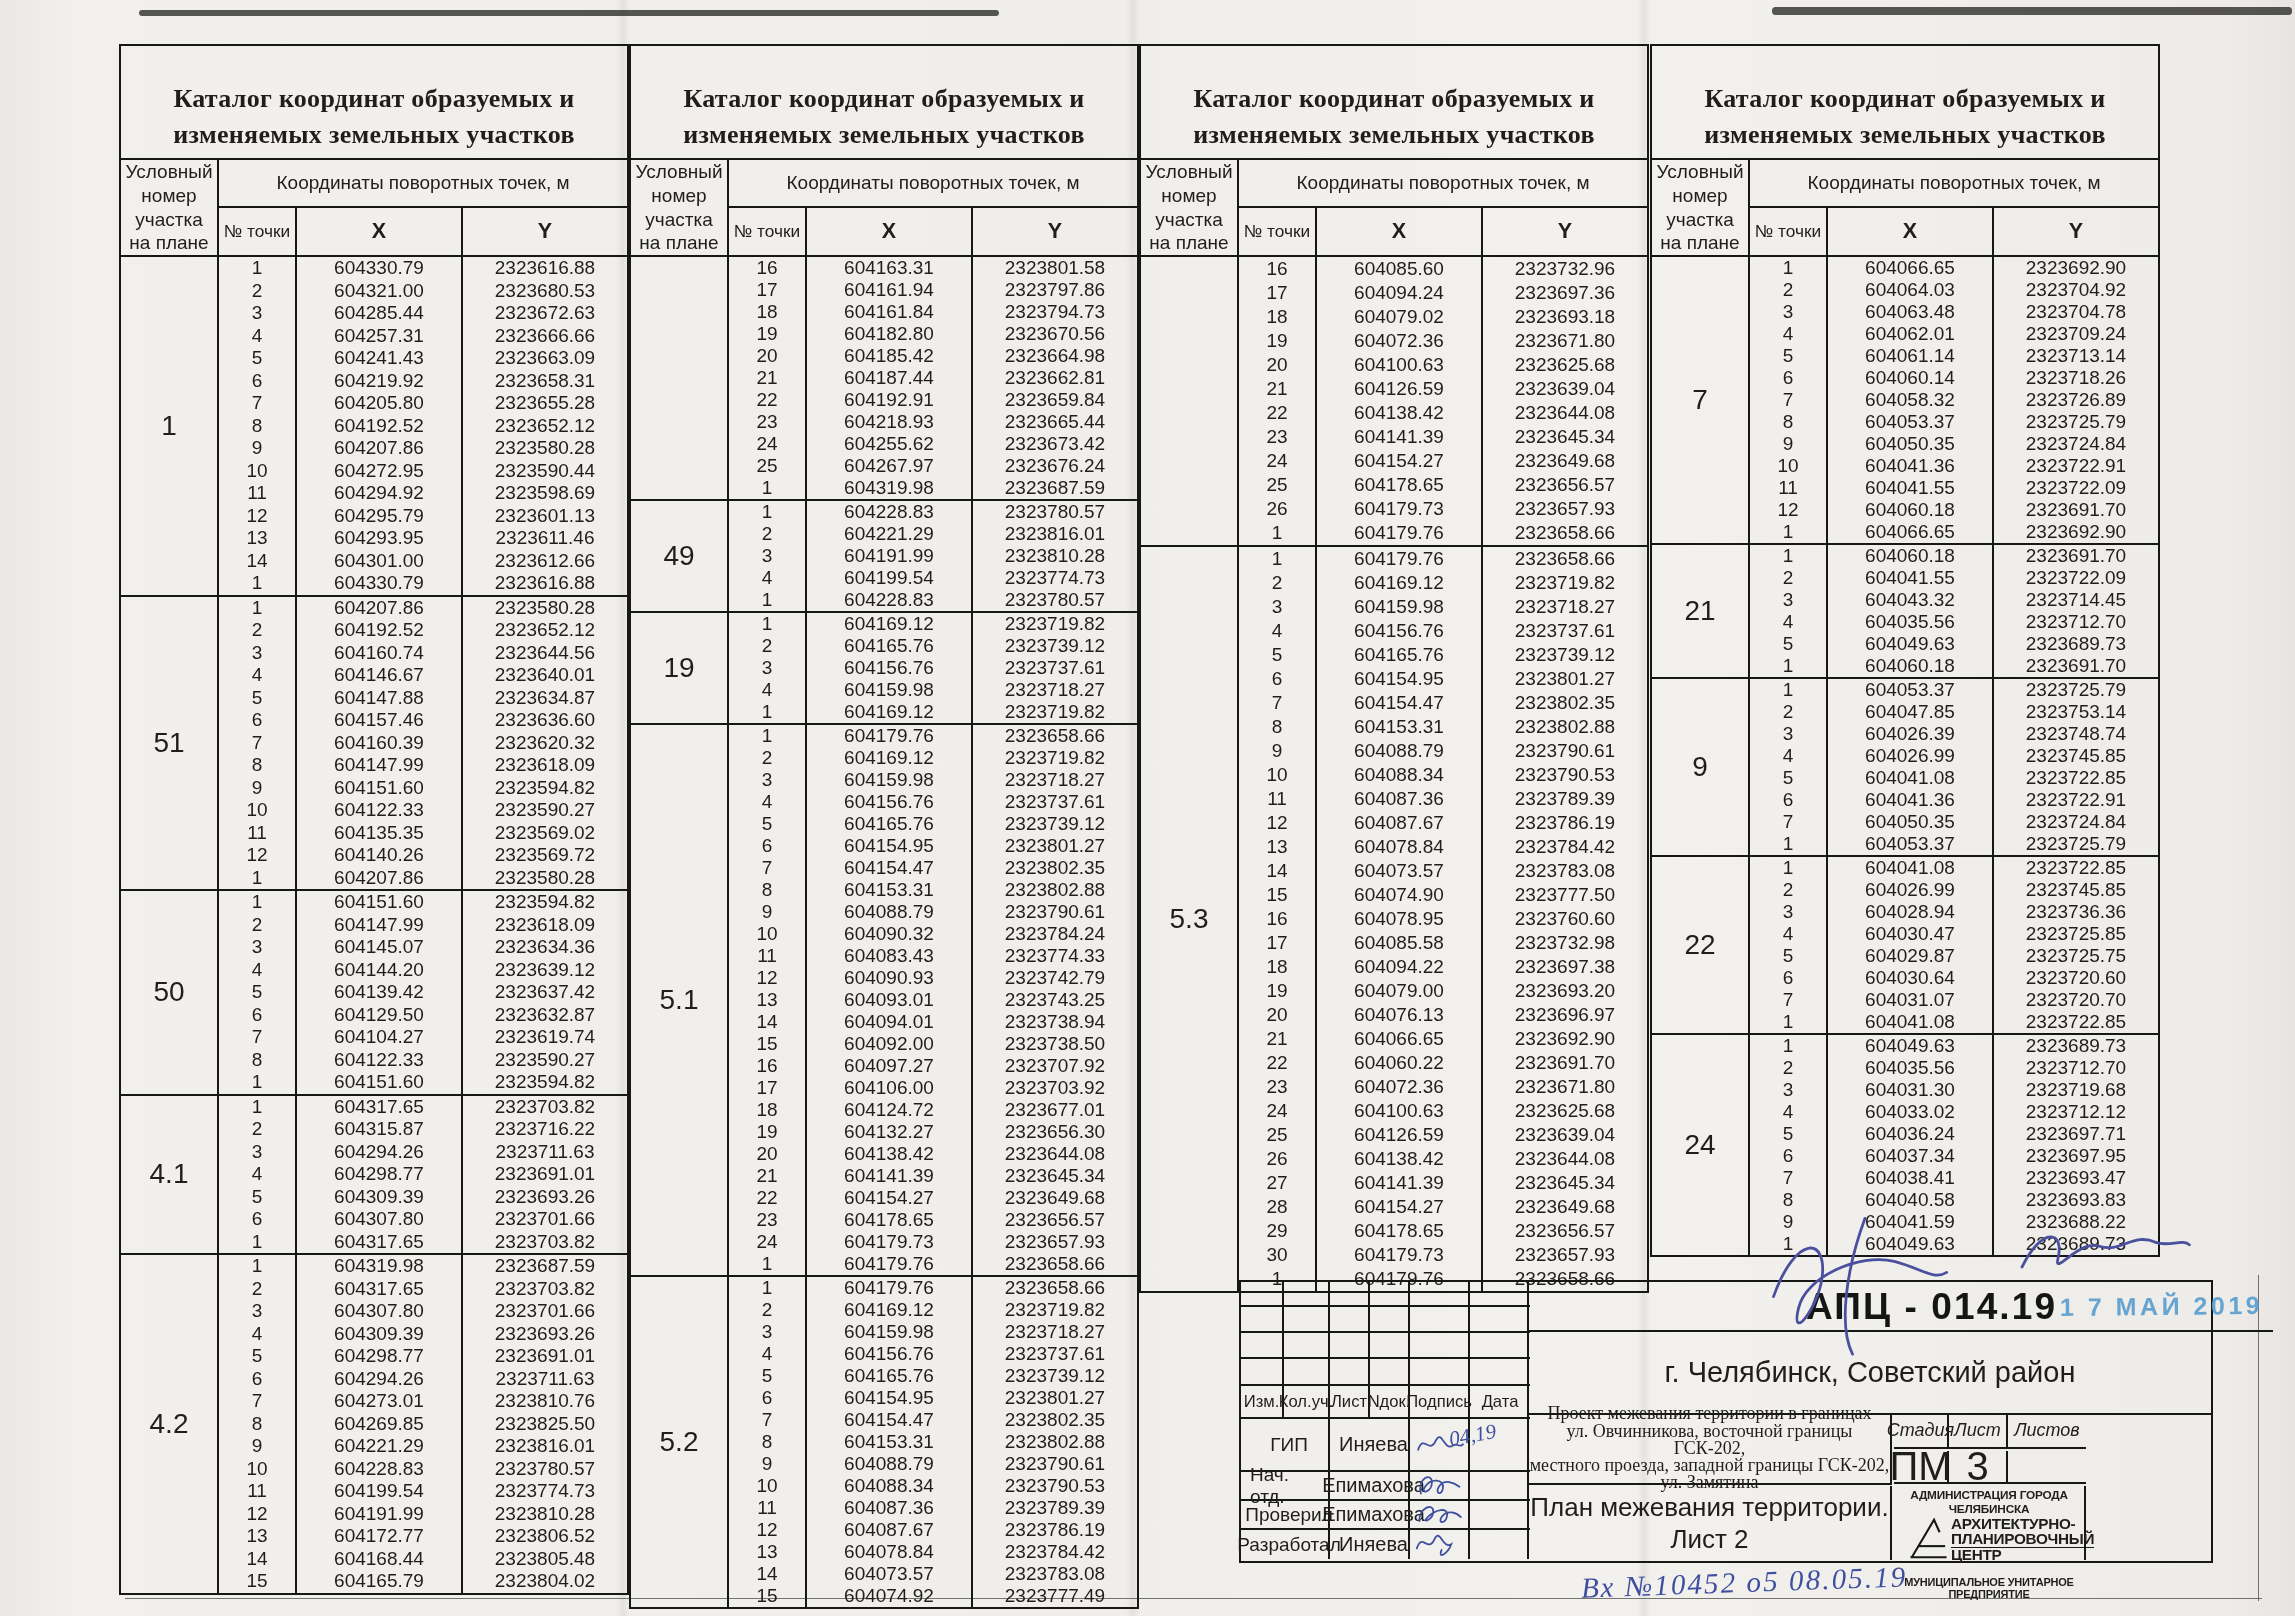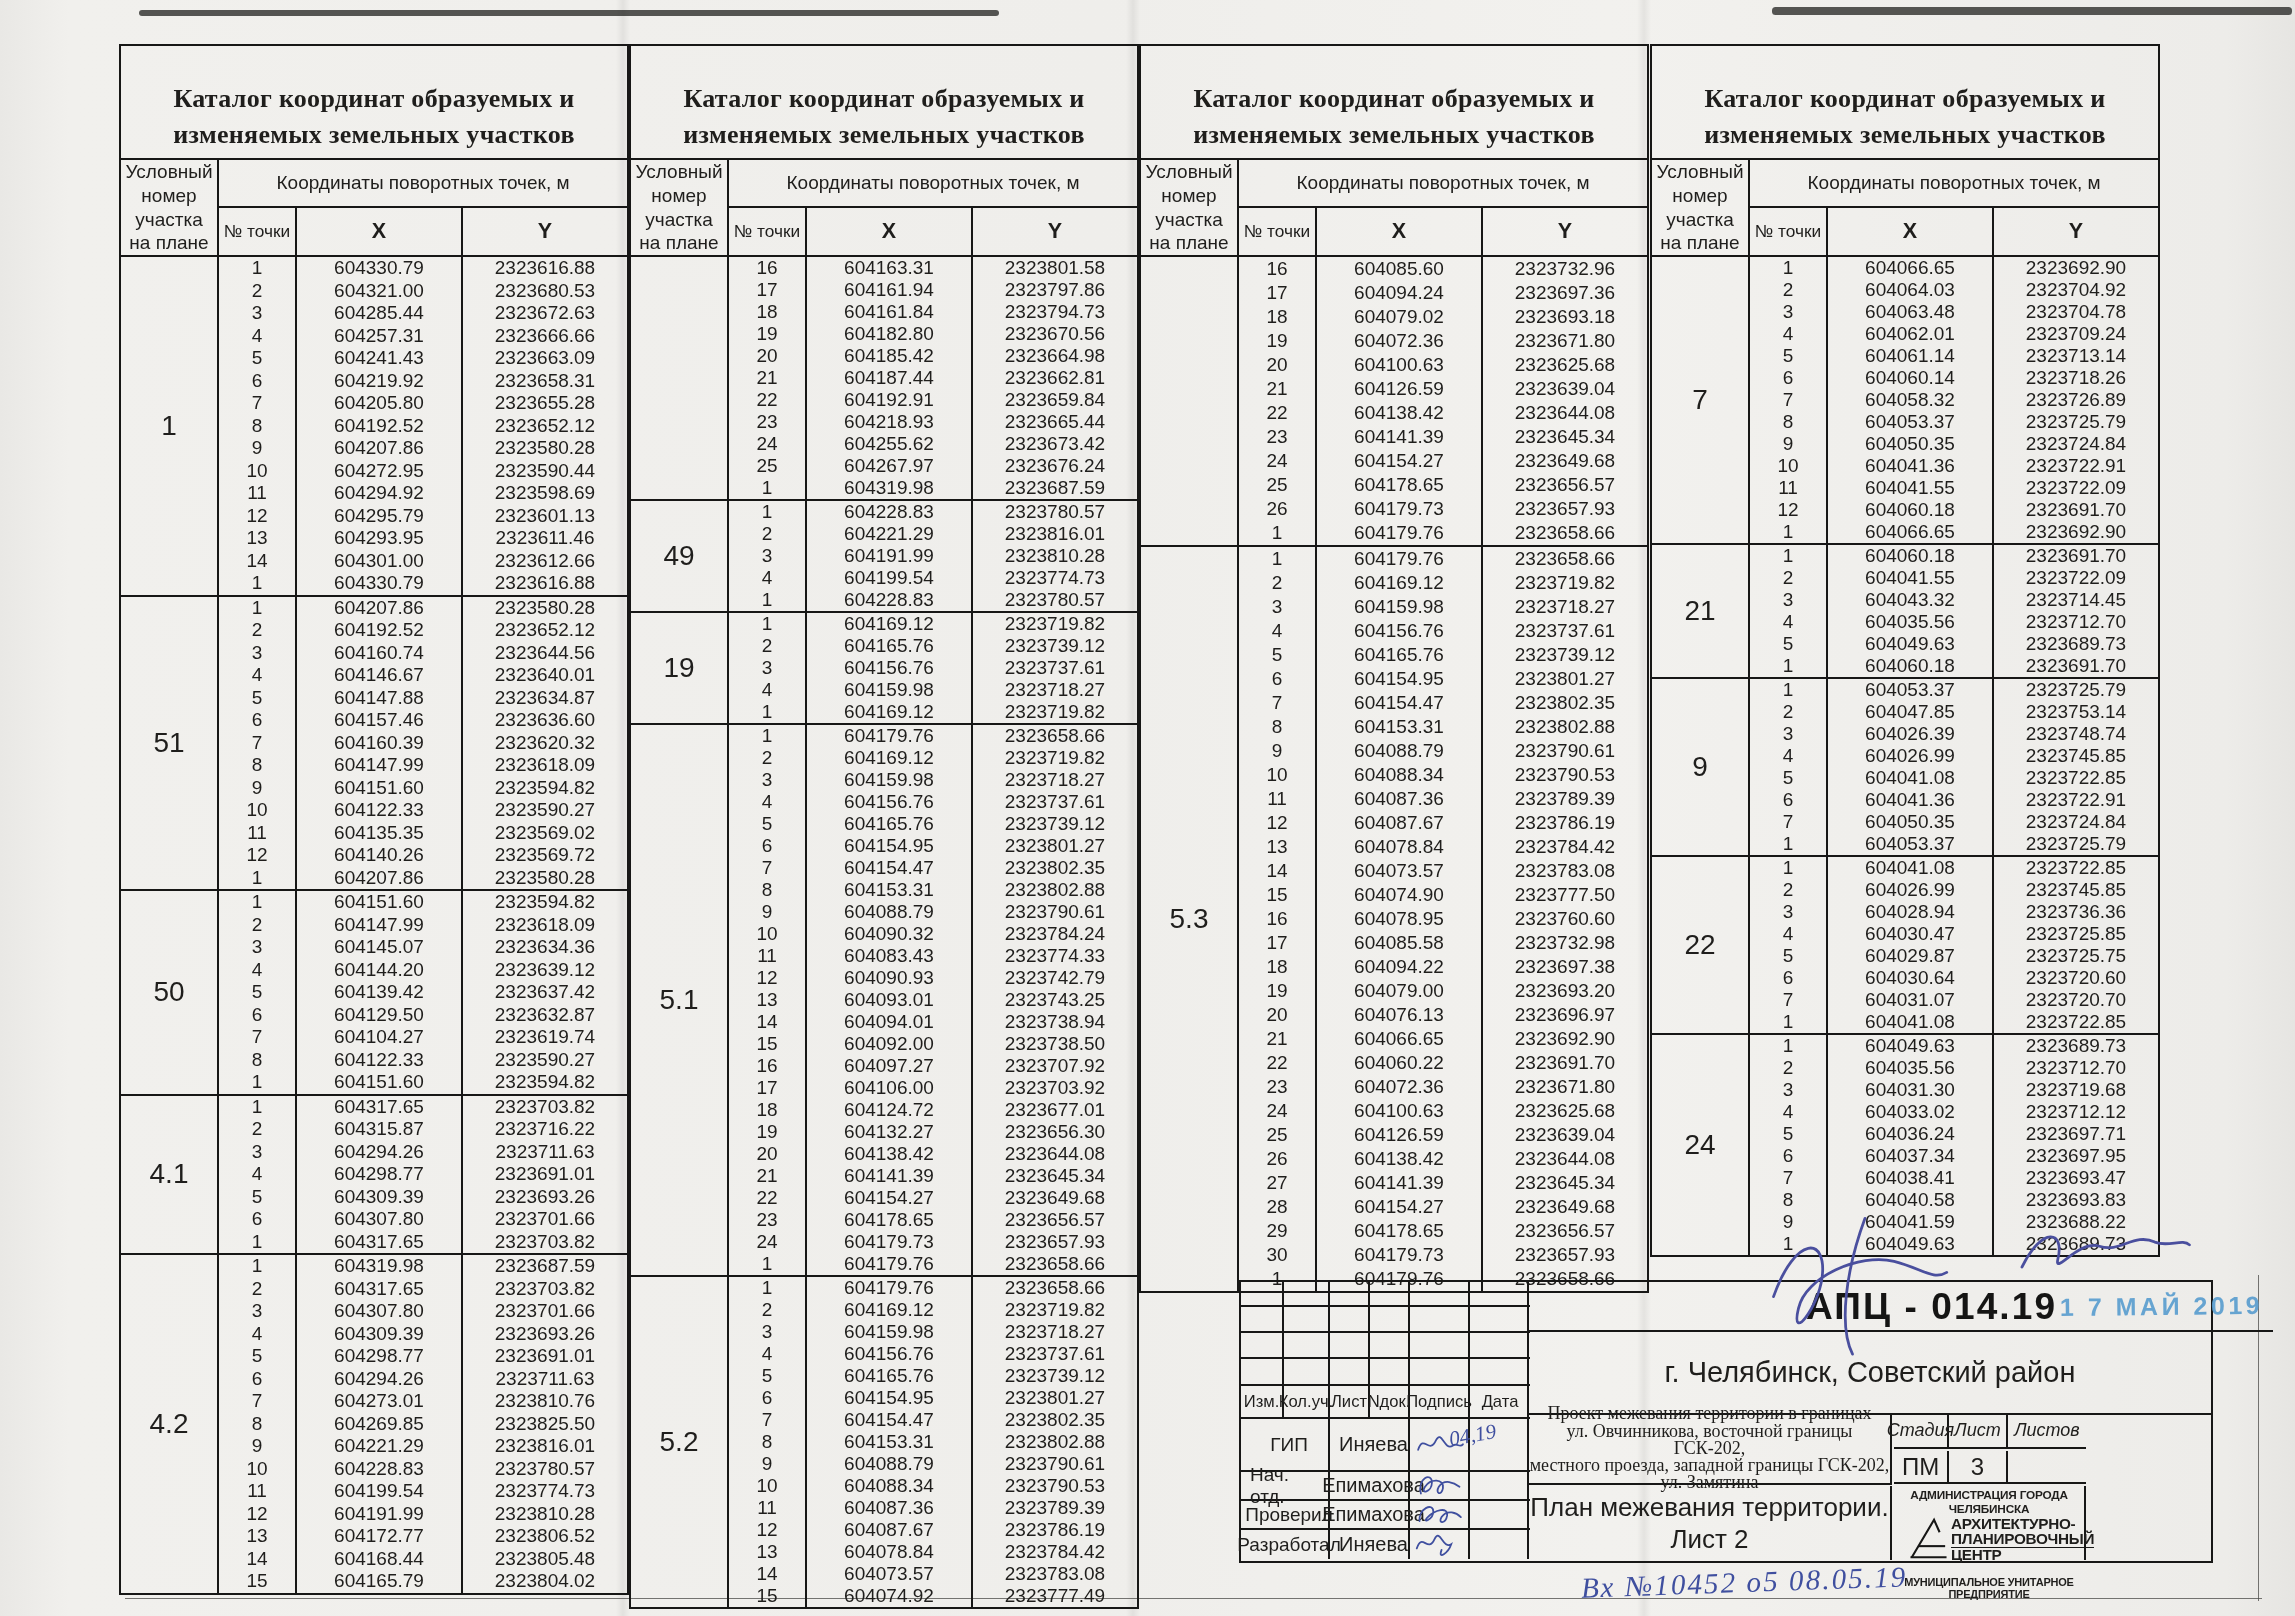--- a/index.html
+++ b/index.html
@@ -58,21 +58,21 @@
   .tb-band2{left:288px;top:50px;width:682px;height:83px;border-bottom:2.1px solid #171716;
     display:flex;align-items:center;justify-content:center;font-size:29px;}
   .tb-project{left:288px;top:132px;width:363px;height:71px;border-right:2.1px solid #171716;border-bottom:2.1px solid #171716;
     display:flex;flex-direction:column;align-items:center;justify-content:center;
     font-family:"Liberation Serif",serif;font-size:18px;line-height:17.3px;text-align:center;}
   .tb-sheettitle{left:288px;top:204px;width:363px;height:74px;border-right:2.1px solid #171716;
     display:flex;flex-direction:column;align-items:center;justify-content:center;font-size:26px;line-height:32px;}
   .tb-stagehead{left:653px;top:132px;width:192px;height:35px;display:flex;border-bottom:2.1px solid #171716;font-style:italic;}
   .tb-stagehead div{display:flex;align-items:center;justify-content:center;font-size:18px;border-right:2.1px solid #171716;}
   .tb-stagevals{left:653px;top:169px;width:192px;height:33px;display:flex;border-bottom:2.1px solid #171716;}
-  .tb-stagevals div{display:flex;align-items:center;justify-content:center;font-size:24px;border-right:2.1px solid #171716;}
+  .tb-stagevals div{display:flex;align-items:center;justify-content:center;font-size:40px;border-right:2.1px solid #171716;}
   .w1{width:55px;}.w2{width:59px;}.w3{width:78px;border-right:none !important;}
   .tb-org{left:653px;top:204px;width:192px;height:74px;border-right:2.1px solid #171716;padding-top:2.1px;text-align:center;}
   .org-admin{font-size:11.8px;font-weight:700;letter-spacing:-0.2px;}
   .org-wrap{position:relative;margin-top:1.4px;height:43px;}
   .org-logo{position:absolute;left:15.3px;top:0;}
   .org-name{position:absolute;left:57px;top:0;text-align:left;font-size:15.3px;font-weight:700;line-height:14.6px;letter-spacing:-0.3px;}
   .org-name .u{border-bottom:1.4px solid #171716;display:inline-block;}
   .org-type{font-size:11px;font-weight:700;margin-top:16px;letter-spacing:-0.2px;}
   .hand{position:absolute;color:#3f4f9f;font-family:"Liberation Serif",serif;font-style:italic;}
   .sig-svg{position:absolute;}

